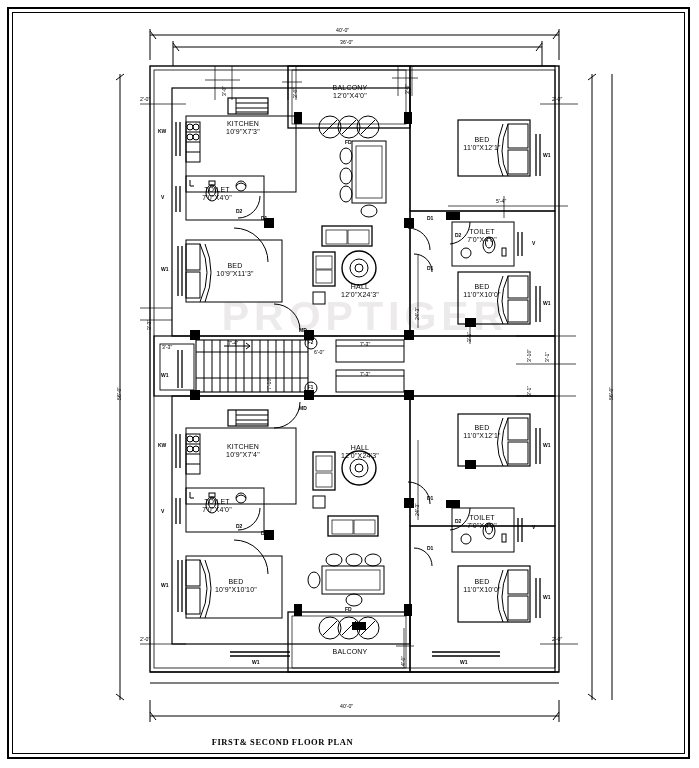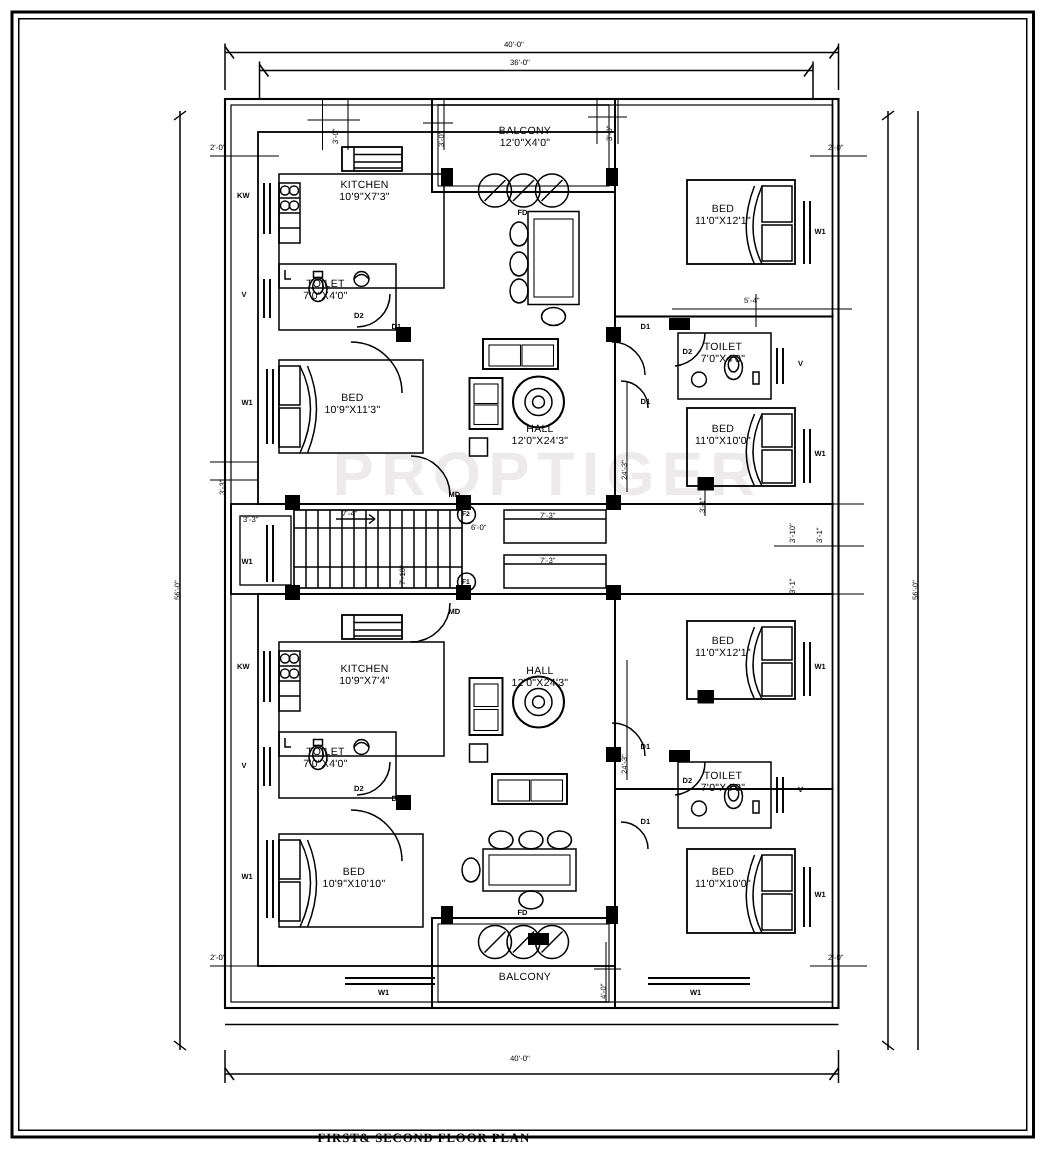--- a/index.html
+++ b/index.html
@@ -6,21 +6,21 @@
   body{width:699px;height:768px;font-family:"Liberation Sans",sans-serif;color:#000;overflow:hidden;}
   #sheet{position:relative;width:699px;height:768px;background:#fff;}
   .frame{position:absolute;left:7px;top:7px;width:683px;height:752px;border:2px solid #000;box-sizing:border-box;}
   .frame2{position:absolute;left:12px;top:12px;width:673px;height:742px;border:1px solid #000;box-sizing:border-box;}
   .lbl{position:absolute;font-family:"Liberation Sans",sans-serif;font-size:7px;line-height:8px;text-align:center;letter-spacing:.2px;white-space:nowrap;color:#000;}
   .dim{position:absolute;font-size:5.2px;line-height:6px;white-space:nowrap;color:#000;font-family:"Liberation Sans",sans-serif;}
   .dimv{position:absolute;font-size:5.2px;white-space:nowrap;color:#000;transform-origin:0 0;transform:rotate(-90deg);font-family:"Liberation Sans",sans-serif;}
   .tag{position:absolute;font-size:5px;line-height:6px;white-space:nowrap;font-weight:bold;}
   .pier{position:absolute;background:#000;}
   .watermark{position:absolute;left:175px;top:293px;width:380px;font-size:41px;font-weight:bold;color:#eceaea;letter-spacing:5px;font-family:"Liberation Sans",sans-serif;text-align:center;user-select:none;}
-  .title{position:absolute;left:0;width:565px;top:753px;text-align:center;font-family:"Liberation Serif",serif;font-weight:bold;font-size:8.5px;letter-spacing:.6px;}
+  .title{position:absolute;left:0;width:565px;top:737px;text-align:center;font-family:"Liberation Serif",serif;font-weight:bold;font-size:8.5px;letter-spacing:.6px;}
   svg{position:absolute;left:0;top:0;overflow:visible;}
 </style>
 </head>
 <body>
 
 <div id="sheet">
 
   <div class="frame"></div>
   <div class="frame2"></div>
 

